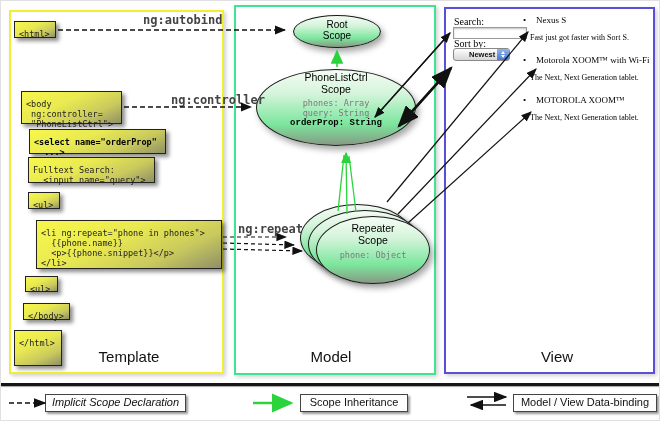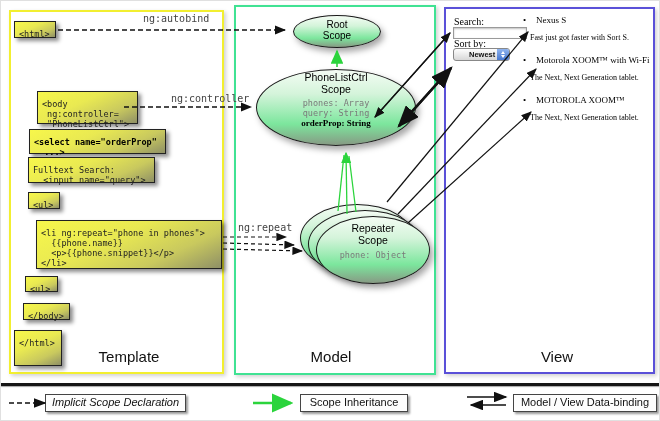--- a/index.html
+++ b/index.html
@@ -25,21 +25,21 @@
     border:1.5px solid #222;
     box-shadow:2.5px 3px 4px rgba(0,0,0,0.45);
     font-family:"DejaVu Sans Mono",monospace;
     font-size:8.5px;line-height:10px;color:#222;
     padding:7px 4px;white-space:pre;
   }
   .code-box.bold{font-weight:bold;color:#000;}
   
   .ng-label{
     position:absolute;font-family:"DejaVu Sans Mono",monospace;
-    font-weight:normal;font-size:10px;color:#444;white-space:pre;
+    font-weight:bold;font-size:12px;color:#444;white-space:pre;
   }
   #lbl-autobind{left:142px;top:12px;}
   #lbl-controller{left:133px;top:92px;padding-left:37px;}
   #lbl-repeat{left:237px;top:221px;}
   
   .scope{
     position:absolute;box-sizing:border-box;border-radius:50%;
     border:1.5px solid #1a1a1a;
     background:linear-gradient(180deg,#f4fcf4 0%,#d4f4da 32%,#7ce69d 72%,#879a84 100%);
     box-shadow:3px 4px 6px rgba(0,0,0,0.35);
@@ -54,21 +54,21 @@
   .scope-title{
     font-size:10.5px;line-height:11.5px;color:#000;text-align:center;
     white-space:pre-line;margin-top:2px;
   }
   #root-scope .scope-title{margin-top:3px;font-size:10px;line-height:11px;}
   .scope-props{
     font-family:"DejaVu Sans Mono",monospace;font-size:8.5px;line-height:10px;
     color:#7a7a7a;text-align:center;margin-top:3px;white-space:pre-line;
   }
   .scope-prop-bold{
-    font-family:Liberation Serif, serif;font-size:9px;line-height:10px;
+    font-family:Liberation Mono, monospace;font-size:9px;line-height:10px;
     font-weight:bold;color:#000;text-align:right;
   }
   #repeater-front .scope-title{margin-top:6px;}
   #repeater-front .scope-props{margin-top:4px;}
   
   .view-text{position:absolute;font-family:"Liberation Serif",serif;color:#000;}
   #search-label{left:453px;top:15px;font-size:10px;}
   #search-input{
     position:absolute;left:452px;top:26px;width:74px;height:12px;
     border:1px solid #9a9a9a;background:#fff;box-sizing:border-box;
@@ -143,21 +143,21 @@
 
   <div class="scope rep" id="repeater-back"></div>
   <div class="scope rep" id="repeater-mid"></div>
   <div class="scope rep" id="repeater-front">
     <div class="scope-title">Repeater
 Scope</div>
     <div class="scope-props">phone: Object</div>
   </div>
 
   <div class="code-box" style="left:13px;top:20px;width:42px;height:17px;">&lt;html&gt;</div>
-  <div class="code-box" style="left:36px;top:90px;width:101px;height:33px;">&lt;body
+  <div class="code-box" style="left:20px;top:90px;width:101px;height:33px;">&lt;body
  ng:controller=
  "PhoneListCtrl"&gt;</div>
   <div class="code-box bold" style="left:28px;top:128px;width:137px;height:25px;">&lt;select name="orderProp"
   ...&gt;</div>
   <div class="code-box" style="left:27px;top:156px;width:127px;height:26px;">Fulltext Search:
   &lt;input name="query"&gt;</div>
   <div class="code-box" style="left:27px;top:191px;width:32px;height:17px;">&lt;ul&gt;</div>
   <div class="code-box" style="left:35px;top:219px;width:186px;height:49px;">&lt;li ng:repeat="phone in phones"&gt;
   {{phone.name}}
   &lt;p&gt;{{phone.snippet}}&lt;/p&gt;

